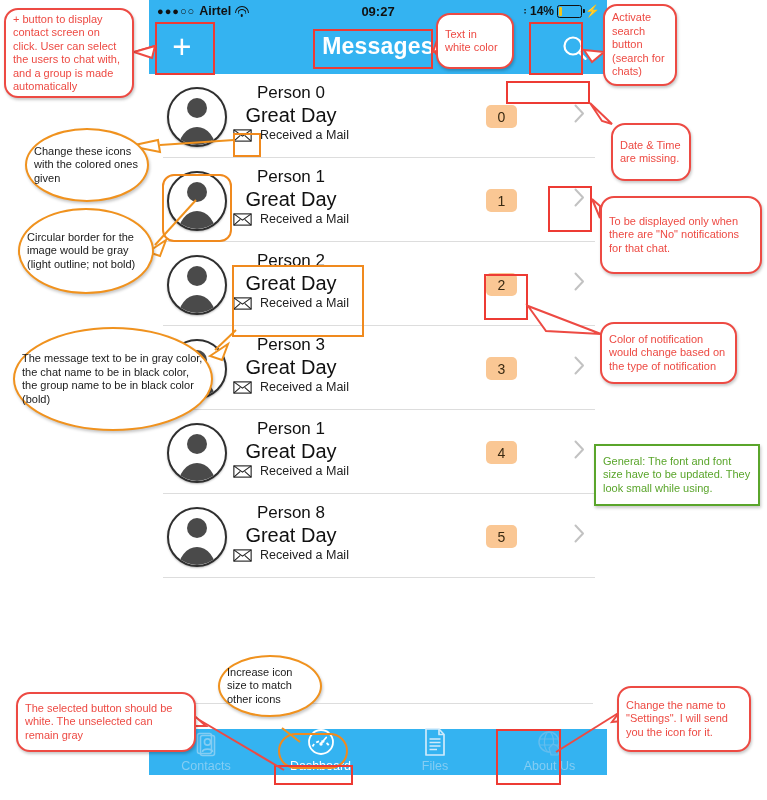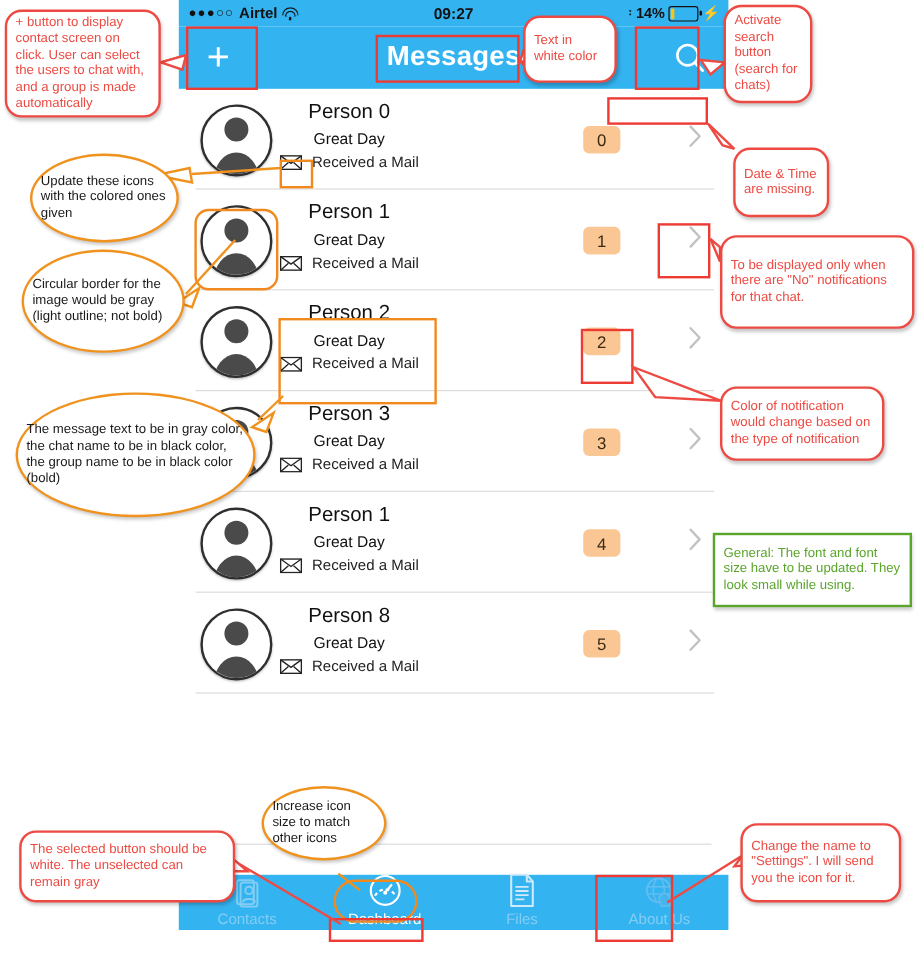--- a/index.html
+++ b/index.html
@@ -67,21 +67,21 @@
     position:absolute;left:18px;top:13px;width:56px;height:56px;border-radius:50%;
     border:2.5px solid #2f2f2f;background:#ffffff;overflow:hidden;
     box-shadow:0 1px 2px rgba(0,0,0,.28);
   }
   .avatar .head{position:absolute;left:50%;top:9px;transform:translateX(-50%);
     width:20px;height:20px;border-radius:50%;background:#4a4a4a;}
   .avatar .body{position:absolute;left:50%;bottom:-10px;transform:translateX(-50%);
     width:38px;height:28px;border-radius:50% 50% 0 0 / 85% 85% 0 0;background:#4a4a4a;}
   .rtext{position:absolute;left:84px;top:8px;}
   .rname{font-size:17px;color:#111;line-height:22px;}
-  .rmsg{font-size:13px;color:#111;line-height:23px;}
+  .rmsg{font-size:20px;color:#111;line-height:23px;}
   .rsub{display:flex;align-items:center;gap:8px;margin-top:1px;}
   .mail-ic{width:19px;height:13px;}
   .rsubtext{font-size:12.5px;color:#222;}
   .badge{
     position:absolute;right:90px;top:31px;min-width:21px;height:23px;
     background:#fac794;border-radius:5px;color:#3a2a12;font-size:14px;
     display:flex;align-items:center;justify-content:center;padding:0 5px;
   }
   .chev{position:absolute;right:22px;top:30px;width:11px;height:19px;}
   .chev svg{display:block;}
@@ -406,42 +406,42 @@
 </svg>
 
 <div class="callout c-red r-round" style="left:4px;top:8px;width:130px;height:90px;">
   <span class="c-txt">+ button to display contact screen on click. User can select the users to chat with, and a group is made automatically</span>
 </div>
 
 <div class="callout c-red r-round" style="left:436px;top:13px;width:78px;height:56px;">
   <span class="c-txt">Text in white color</span>
 </div>
 
-<div class="callout c-red r-round" style="left:603px;top:4px;width:74px;height:82px;border-radius:15px;">
+<div class="callout c-red r-round" style="left:603px;top:4px;width:74px;height:82px;">
   <span class="c-txt">Activate search button (search for chats)</span>
 </div>
 
 <div class="callout c-red r-round" style="left:611px;top:123px;width:80px;height:58px;">
   <span class="c-txt">Date &amp; Time are missing.</span>
 </div>
 
 <div class="callout c-red r-round" style="left:600px;top:196px;width:162px;height:78px;">
   <span class="c-txt">To be displayed only when there are "No" notifications for that chat.</span>
 </div>
 
 <div class="callout c-red r-round" style="left:600px;top:322px;width:137px;height:62px;">
   <span class="c-txt">Color of notification would change based on the type of notification</span>
 </div>
 
 <div class="callout c-grn r-rect" style="left:594px;top:444px;width:166px;height:62px;">
   <span class="c-txt">General: The font and font size have to be updated. They look small while using.</span>
 </div>
 
 <div class="callout c-org r-oval" style="left:25px;top:128px;width:124px;height:74px;">
-  <span class="c-txt">Update these icons with the colored ones given</span>
+  <span class="c-txt">Change these icons with the colored ones given</span>
 </div>
 
 <div class="callout c-org r-oval" style="left:18px;top:208px;width:136px;height:86px;">
   <span class="c-txt">Circular border for the image would be gray (light outline; not bold)</span>
 </div>
 
 <div class="callout c-org r-oval" style="left:13px;top:327px;width:200px;height:104px;">
   <span class="c-txt">The message text to be in gray color, the chat name to be in black color, the group name to be in black color (bold)</span>
 </div>
 

